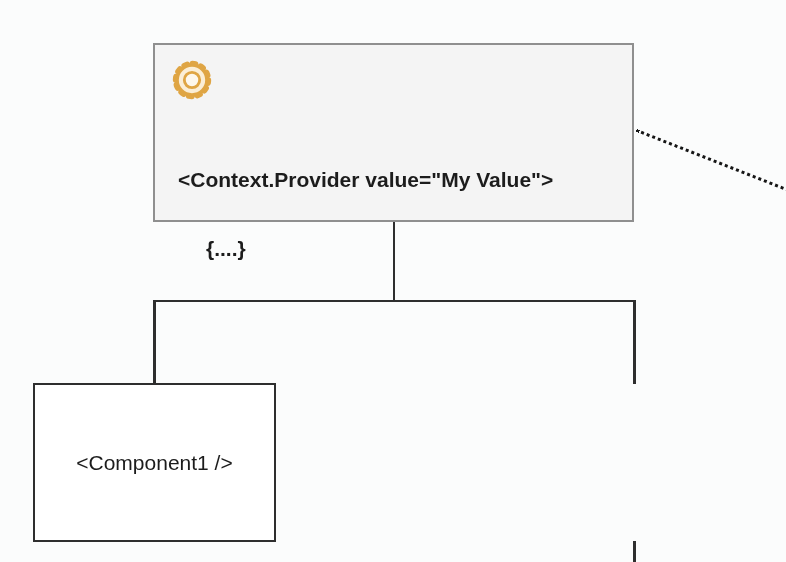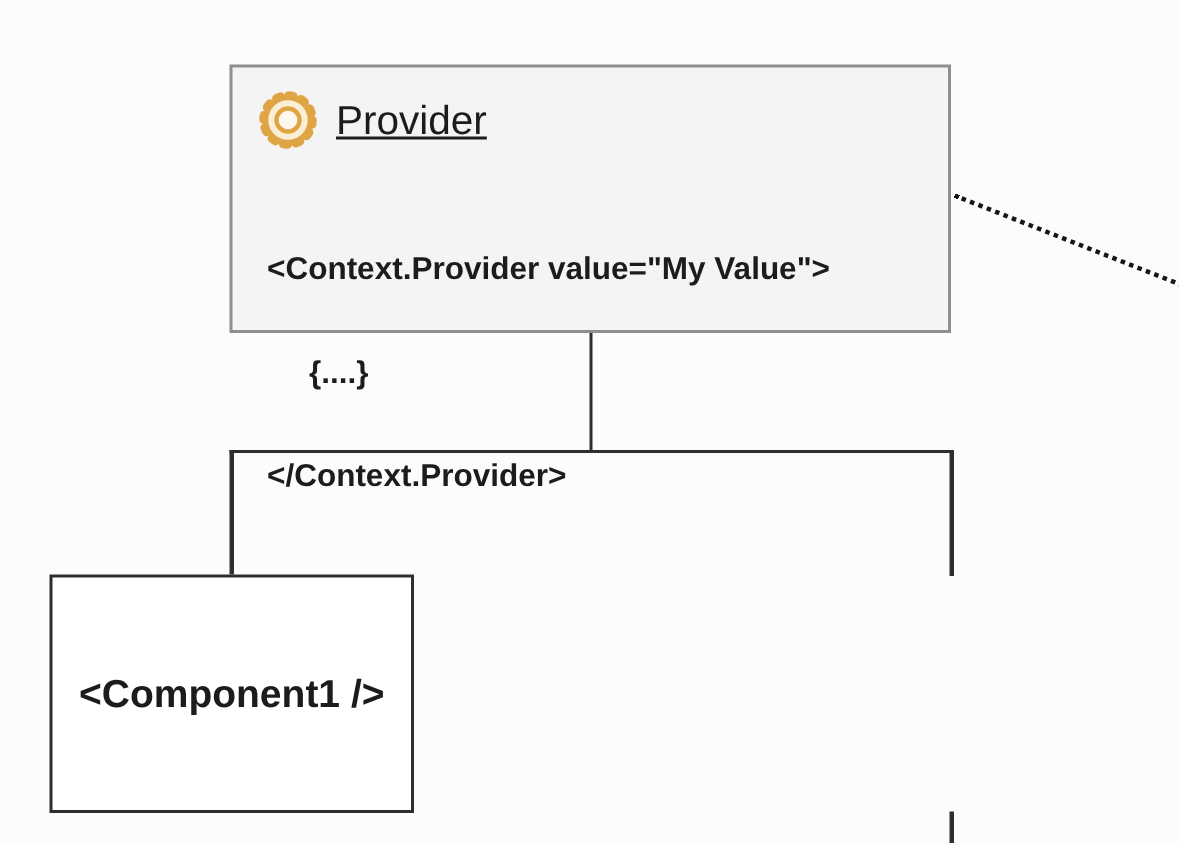--- a/index.html
+++ b/index.html
@@ -50,21 +50,21 @@
   .code-line.indent{padding-left:28px;}
   
   .component-node{
     position:absolute;top:383px;width:243px;height:159px;
     background:#ffffff;
     border:2.5px solid var(--node-border);
     display:flex;align-items:center;justify-content:center;
   }
   .component-node.c1{left:33px;}
   .component-node.c2{left:513px;}
-  .component-label{font-size:26px;font-weight:700;color:var(--text);}
+  .component-label{font-size:21px;font-weight:400;color:var(--text);}
   
   .edge{position:absolute;background:var(--line);}
   .edge-stem{left:392.5px;top:222px;width:2.5px;height:78px;}
   .edge-bar{left:153px;top:299.5px;width:482px;height:2.5px;}
   .edge-drop-left{left:153px;top:300px;width:2.5px;height:84px;}
   .edge-drop-right{left:633px;top:300px;width:2.5px;height:84px;}
   .edge-tail{left:633px;top:541px;width:2.5px;height:21px;}
   .edge-dotted{
     position:absolute;left:637px;top:129px;width:164px;height:0;
     border-top:3px dotted var(--dotted-line);
@@ -77,26 +77,24 @@
 
 <div class="canvas">
 
   <div class="provider-node">
     <div class="provider-header">
       <svg width="46" height="46" viewBox="0 0 48 48">
         <circle class="gear-teeth" cx="24" cy="24" r="17" stroke-width="6" stroke-dasharray="3.2 5.7" stroke-linecap="round"></circle>
         <circle class="gear-body" cx="24" cy="24" r="15" stroke-width="2.5"></circle>
         <circle class="gear-hole" cx="24" cy="24" r="8" stroke-width="3"></circle>
       </svg>
-      <span class="provider-title">Provider</span>
     </div>
     <div class="provider-code">
       <div class="code-line">&lt;Context.Provider value="My Value"&gt;</div>
       <div class="code-line indent">{....}</div>
-      <div class="code-line">&lt;/Context.Provider&gt;</div>
     </div>
   </div>
 
   <div class="edge-dotted"></div>
 
   <div class="edge edge-stem"></div>
   <div class="edge edge-bar"></div>
   <div class="edge edge-drop-left"></div>
   <div class="edge edge-drop-right"></div>
 

